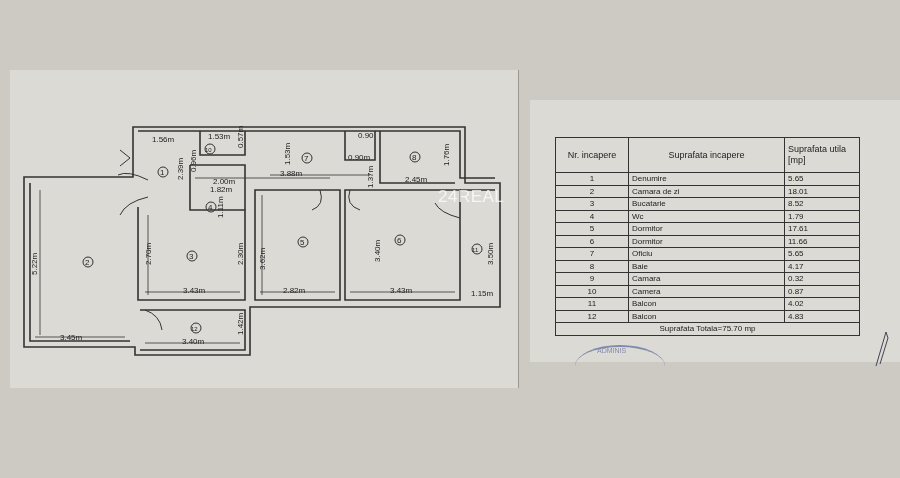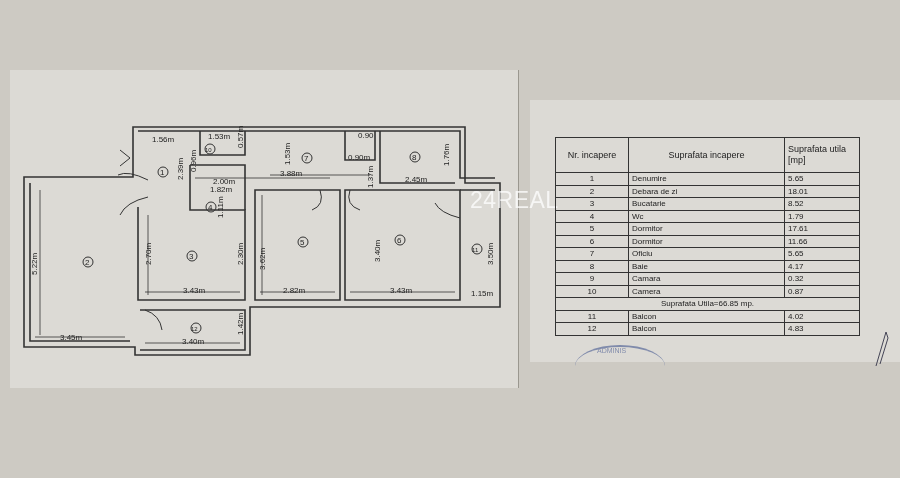--- a/index.html
+++ b/index.html
@@ -5,21 +5,21 @@
   html,body{margin:0;padding:0;}
   body{width:900px;height:478px;background:#cdcac3;position:relative;overflow:hidden;font-family:"Liberation Sans",sans-serif;}
   .sheet-left{position:absolute;left:10px;top:70px;width:508px;height:318px;background:#dcdad5;border-right:1px solid #9a978f;}
   .sheet-right{position:absolute;left:530px;top:100px;width:370px;height:262px;background:#dcdad5;}
   .plan{position:absolute;left:0;top:0;}
   .plan .w{fill:none;stroke:#333;stroke-width:1.6;}
   .plan .d{fill:none;stroke:#333;stroke-width:1;}
   .plan .dim{stroke:#333;stroke-width:0.8;}
   .plan text{font-family:"Liberation Sans",sans-serif;font-size:8px;fill:#222;}
   .rnum{font-size:9px;}
-  .watermark{position:absolute;left:438px;top:187px;color:rgba(255,255,255,0.75);font-size:23px;letter-spacing:0.5px;margin-left:32px;}
+  .watermark{position:absolute;left:438px;top:187px;color:rgba(255,255,255,0.75);font-size:17px;letter-spacing:0.5px;}
   table.area{position:absolute;left:555px;top:137px;width:305px;border-collapse:collapse;font-size:8px;color:#222;}
   table.area td,table.area th{border:1px solid #333;padding:0 3px;height:11.5px;line-height:11px;font-weight:normal;}
   table.area th{height:34px;font-size:9px;}
   table.area .c1{width:66px;text-align:center;}
   table.area .c3{width:68px;text-align:left;}
   table.area .span{text-align:center;}
   .stamp{position:absolute;left:575px;top:345px;width:90px;height:40px;border-top:2px solid #5a6a9a;border-radius:50% 50% 0 0;opacity:0.7;}
   .stamp span{position:absolute;left:22px;top:0px;font-size:7px;color:#5a6a9a;}
   .sig{position:absolute;left:872px;top:328px;}
 </style>
@@ -125,21 +125,21 @@
     <th>Suprafata incapere</th>
     <th class="c3">Suprafata utila [mp]</th>
   </tr>
   <tr>
         <td class="c1">1</td>
         <td>Denumire</td>
         <td class="c3">5.65</td>
       </tr>
   <tr>
         <td class="c1">2</td>
-        <td>Debara de zi</td>
+        <td>Camara de zi</td>
         <td class="c3">18.01</td>
       </tr>
   <tr>
         <td class="c1">3</td>
         <td>Bucatarie</td>
         <td class="c3">8.52</td>
       </tr>
   <tr>
         <td class="c1">4</td>
         <td>Wc</td>
@@ -169,31 +169,31 @@
         <td class="c1">9</td>
         <td>Camara</td>
         <td class="c3">0.32</td>
       </tr>
   <tr>
         <td class="c1">10</td>
         <td>Camera</td>
         <td class="c3">0.87</td>
       </tr>
   <tr>
-        <td colspan="3" class="span">Suprafata Utila=66.85 mp.</td>
-      </tr>
-  <tr>
         <td class="c1">11</td>
         <td>Balcon</td>
         <td class="c3">4.02</td>
       </tr>
   <tr>
         <td class="c1">12</td>
         <td>Balcon</td>
         <td class="c3">4.83</td>
+      </tr>
+  <tr>
+        <td colspan="3" class="span">Suprafata Totala=75.70 mp</td>
       </tr>
 </tbody>
   </table>
 
 <div class="stamp">
     <span>ADMINIS</span>
   </div>
 <svg class="sig" width="20" height="40">
   <path d="M4,38 L14,4 L16,10 L8,36" fill="none" stroke="#445" stroke-width="1"></path>
 </svg>

